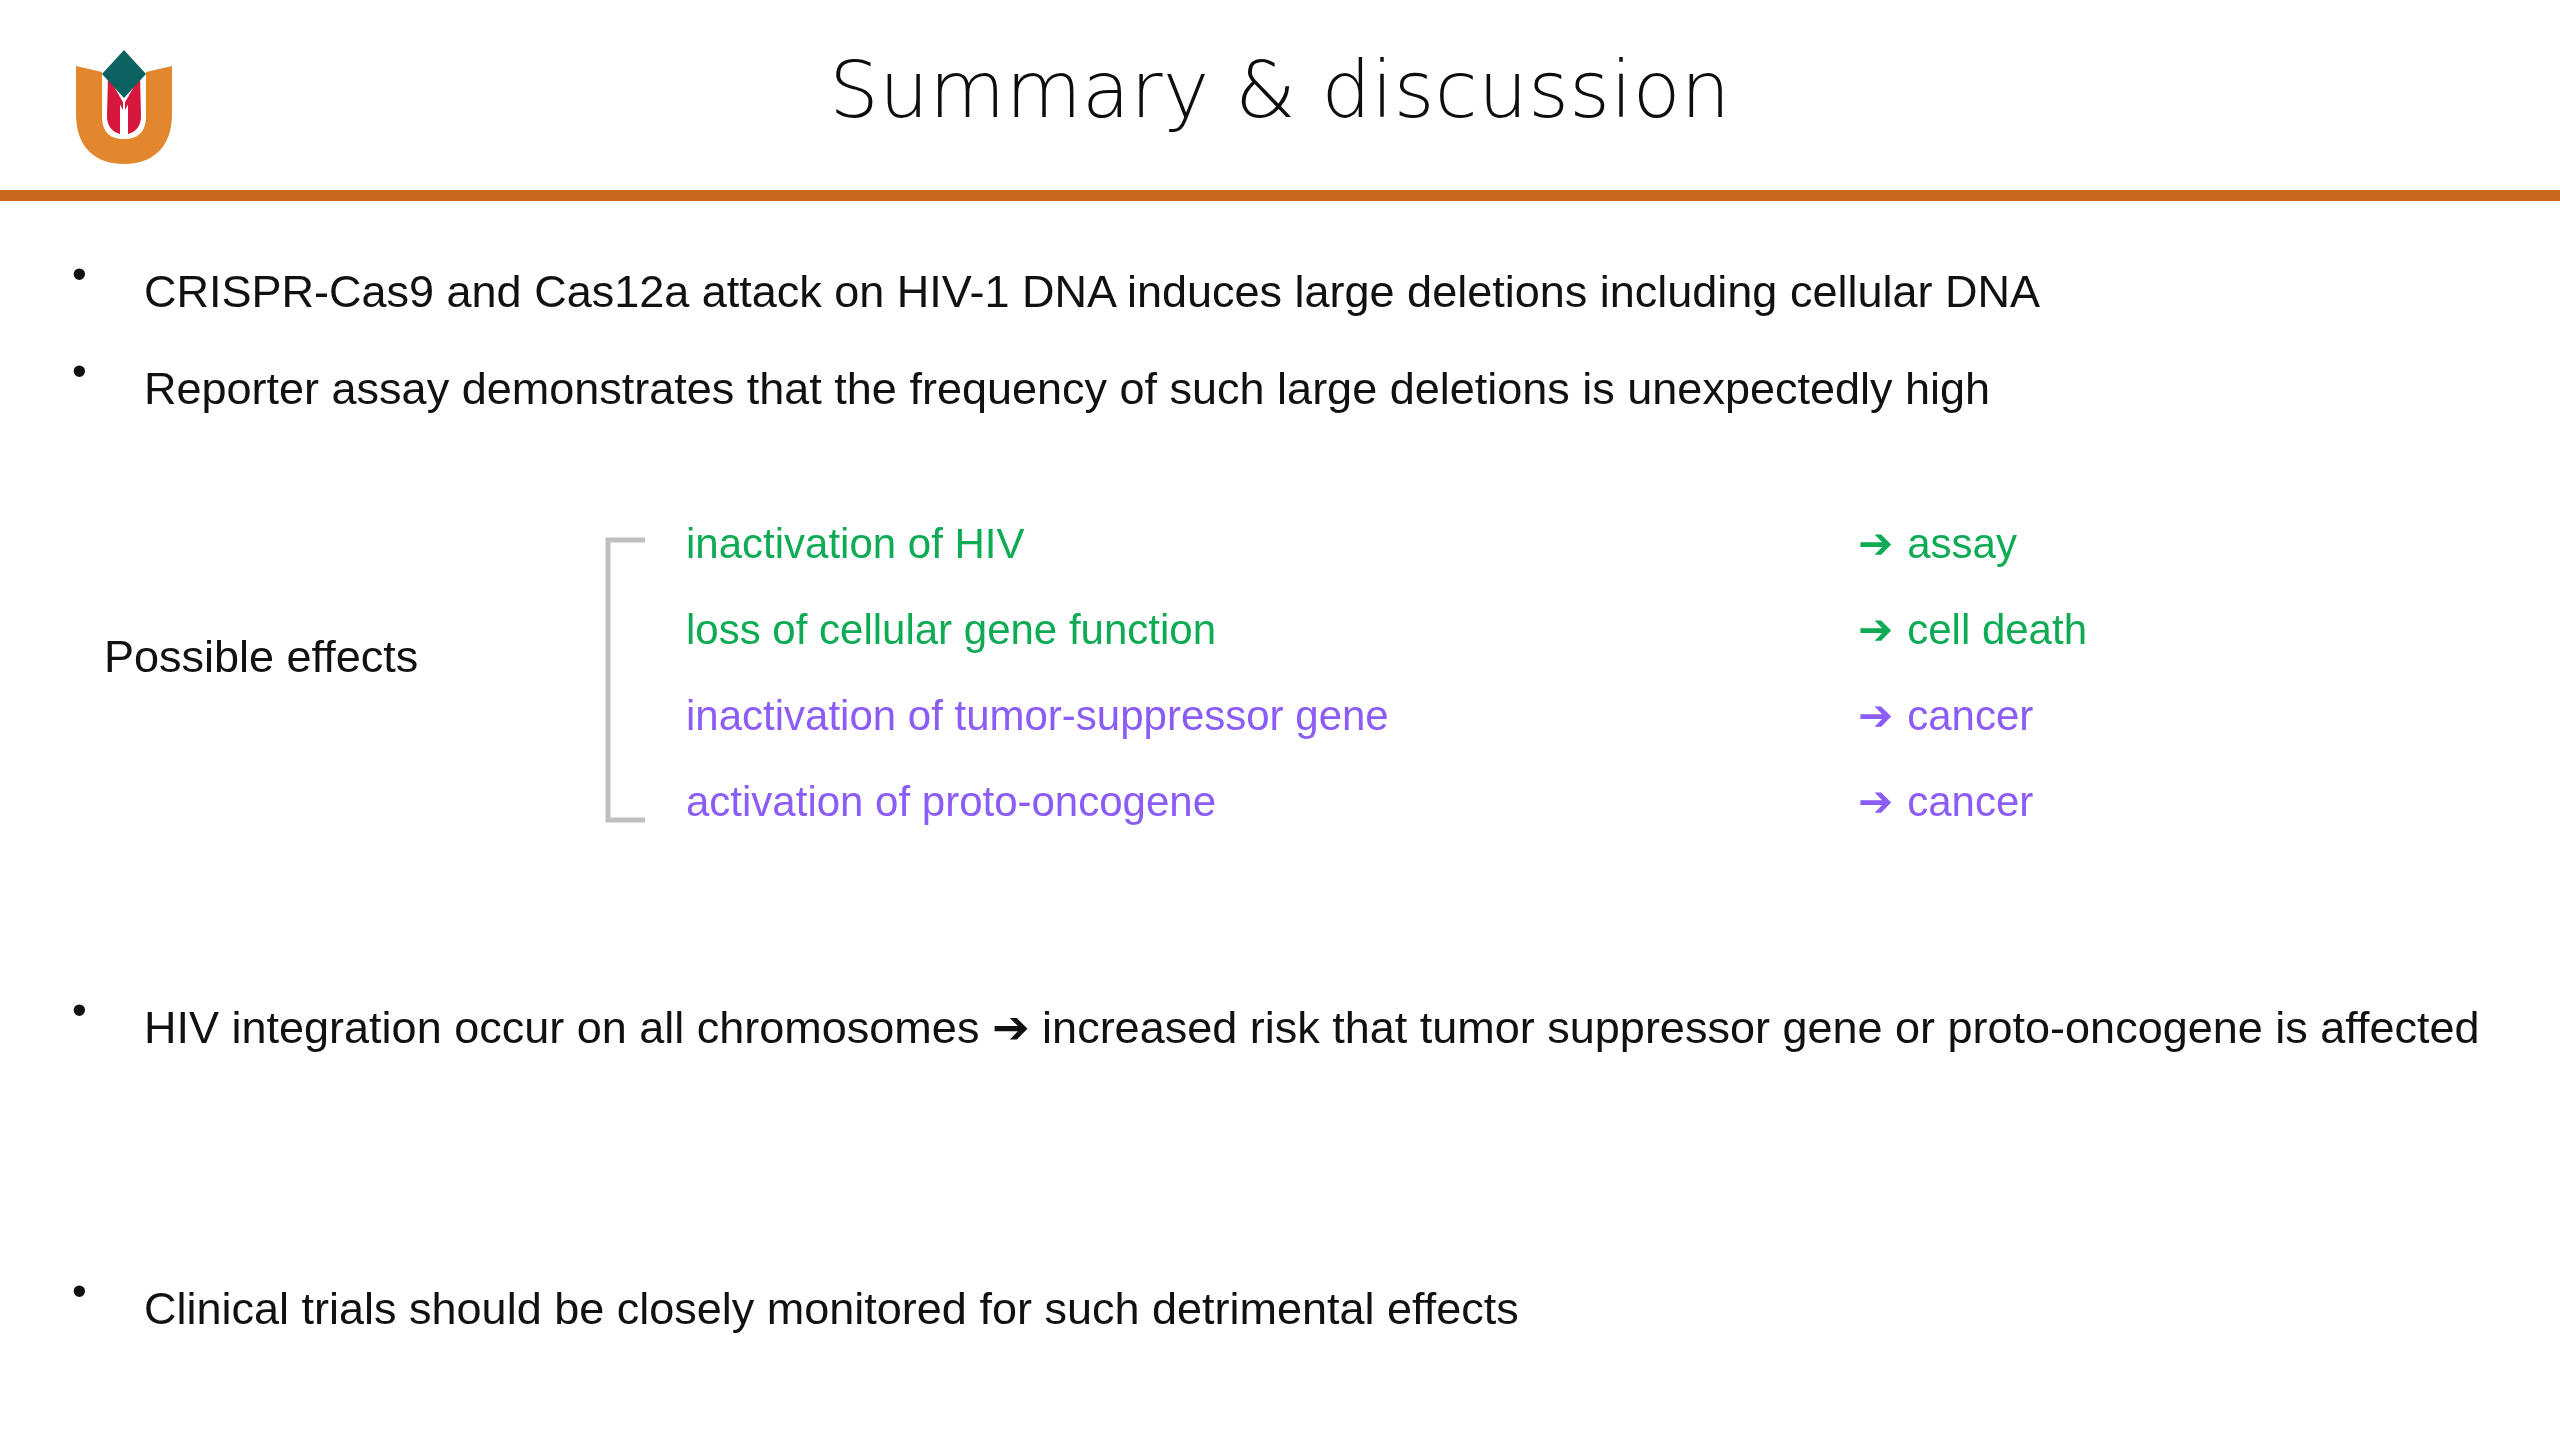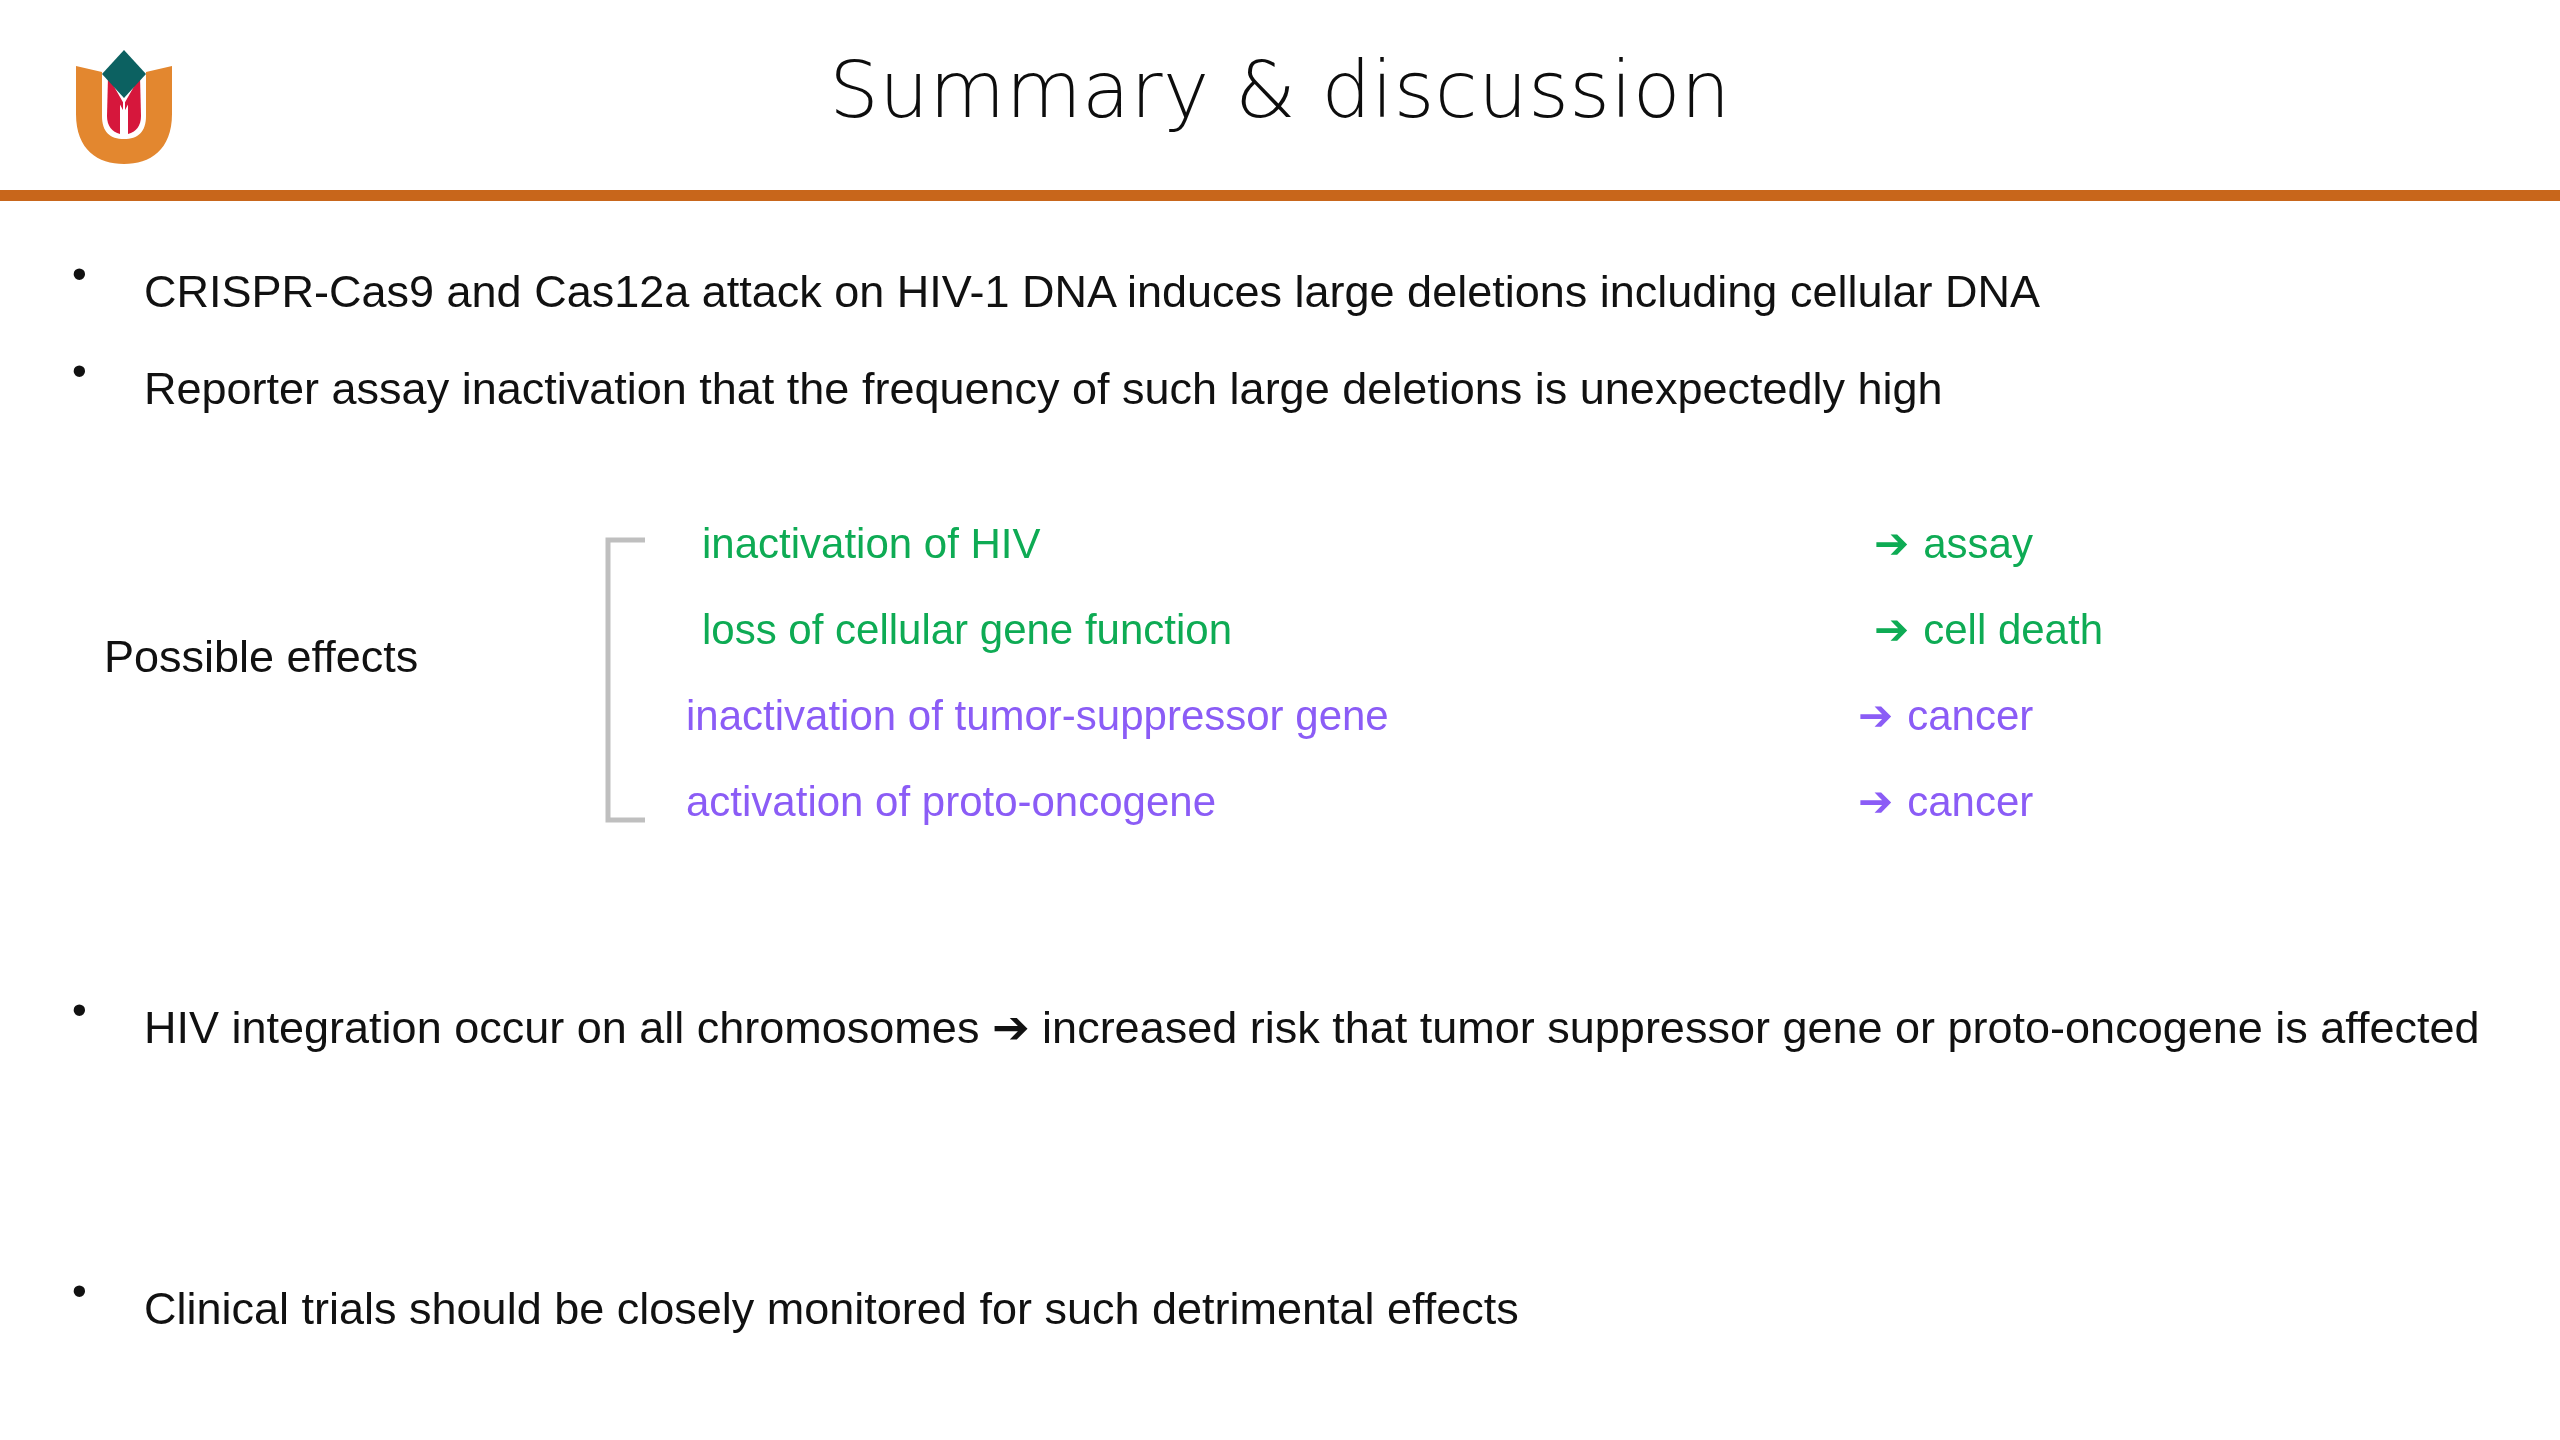--- a/index.html
+++ b/index.html
@@ -171,21 +171,21 @@
     top: 0;
     font-size: 42px;
     line-height: 86px;
     white-space: nowrap;
   }
   .effect-result .ar {
     font-family: "DejaVu Sans", sans-serif;
     font-weight: bold;
     margin-right: 14px;
   }
-  .c-green { color: #0eab54; margin-left: 16px; }
+  .c-green { color: #0eab54; }
   .c-red   { color: #8b5cf6; }
 </style>
 </head>
 <body>
 
 <div class="slide">
 
   <div class="header">
 
     <div class="logo">
@@ -211,21 +211,21 @@
 
   <div class="body-area">
 
     <div class="bullet-row" id="bullet-1">
       <span class="dot">•</span>
       <span class="btext">CRISPR-Cas9 and Cas12a attack on HIV-1 DNA induces large deletions including cellular DNA</span>
     </div>
 
     <div class="bullet-row" id="bullet-2">
       <span class="dot">•</span>
-      <span class="btext">Reporter assay inactivation that the frequency of such large deletions is unexpectedly high</span>
+      <span class="btext">Reporter assay demonstrates that the frequency of such large deletions is unexpectedly high</span>
     </div>
 
     <div class="effects-group">
 
       <div class="effects-label">Possible effects</div>
 
       <div class="bracket">
         <svg viewBox="0 0 42 286" width="42" height="286" xmlns="http://www.w3.org/2000/svg">
           <path d="M40 3 L5 3 L5 283 L40 283" fill="none" stroke="#bfbfbf" stroke-width="5" stroke-linecap="square" stroke-linejoin="miter"></path>
         </svg>

